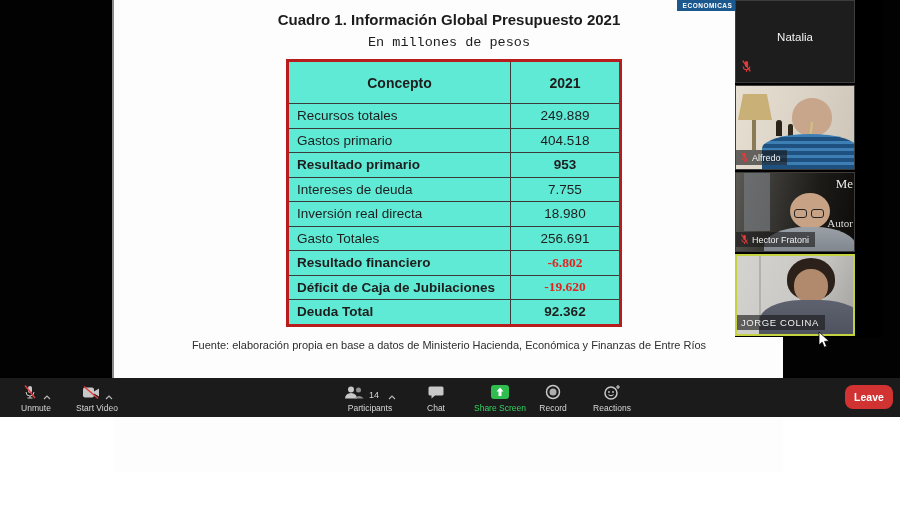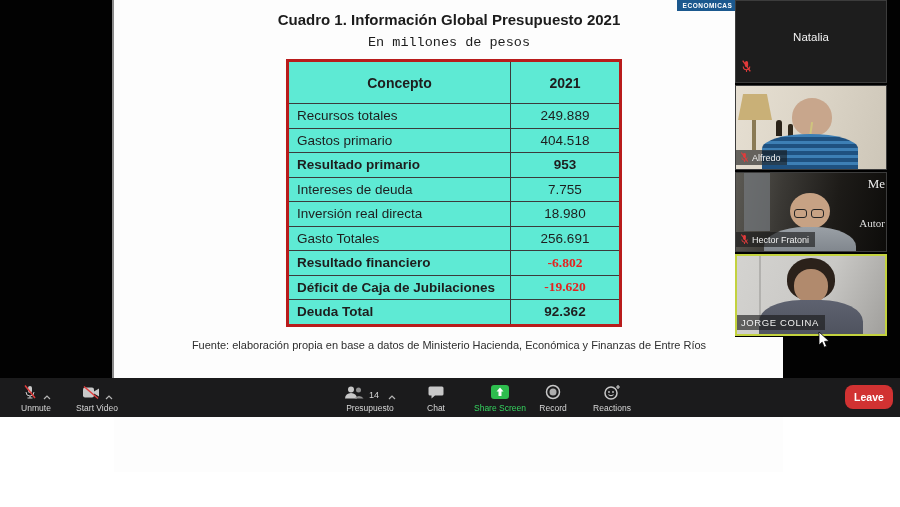--- a/index.html
+++ b/index.html
@@ -33,21 +33,21 @@
 
   .pres-source { position:absolute; left:10px; top:339px; width:650px; text-align:center;
                  font-size:11px; color:#2e2e2e; }
 
   .econ-badge { position:absolute; left:563px; top:0; width:61px; height:11px; background:#1b588e;
                 color:#fff; font-size:6.5px; font-weight:bold; letter-spacing:.5px;
                 text-align:center; line-height:11px; }
 
   
   .filmstrip { position:absolute; left:735px; top:0; width:148px; height:337px; background:#000; }
-  .tile { position:relative; width:152px; overflow:hidden; background:#1e1e1e; border:1px solid #3c3c3c; }
+  .tile { position:relative; width:120px; overflow:hidden; background:#1e1e1e; border:1px solid #3c3c3c; }
   .tile-natalia { height:83px; background:#1d1d1d; }
   .tile-alfredo { height:85px; margin-top:2px;
       background:linear-gradient(105deg,#e6dfd2 0%,#dad3c5 55%,#cdc6b8 100%);padding-left:28px; }
   .tile-hector { height:80px; margin-top:2px;
       background:linear-gradient(100deg,#5c5a54 0%,#3b3935 30%,#1d1b18 65%,#0d0c0a 100%); }
   .tile-jorge { height:82px; margin-top:2px; border:2px solid #c3d23e;
       background:linear-gradient(115deg,#d4d3d0 0%,#c9c8c5 55%,#a09f9c 100%); }
 
   .name-centered { position:absolute; left:0; top:30px; width:100%; text-align:center;
                    color:#f2f2f2; font-size:11.5px; font-weight:500; }
@@ -281,21 +281,21 @@
             <circle cx="7" cy="4" r="3" fill="#c8c8c8"></circle>
             <path d="M1 13 a6 5.5 0 0 1 12 0 Z" fill="#c8c8c8"></path>
             <circle cx="14.5" cy="4.5" r="2.5" fill="#8f8f8f"></circle>
             <path d="M10.5 13 a5 4.5 0 0 1 9 0 Z" fill="#8f8f8f"></path>
           </svg>
         <span class="tb-count">14</span>
         <svg width="8" height="5" viewBox="0 0 8 5" style="margin-left:4px">
             <path d="M1 4 L4 1 L7 4" stroke="#b5b5b5" stroke-width="1.2" fill="none"></path>
           </svg>
       </div>
-      <div class="tb-label">Presupuesto</div>
+      <div class="tb-label">Participants</div>
     </div>
 
     <div class="tb-btn btn-chat">
       <div class="tb-iconrow">
         <svg width="16" height="15" viewBox="0 0 16 14">
             <path d="M2 1 h12 a1.5 1.5 0 0 1 1.5 1.5 v6 a1.5 1.5 0 0 1 -1.5 1.5 h-7 l-3.5 3 v-3 h-1.5 A1.5 1.5 0 0 1 .5 8.5 v-6 A1.5 1.5 0 0 1 2 1 Z" fill="#c8c8c8"></path>
           </svg>
       </div>
       <div class="tb-label">Chat</div>
     </div>

